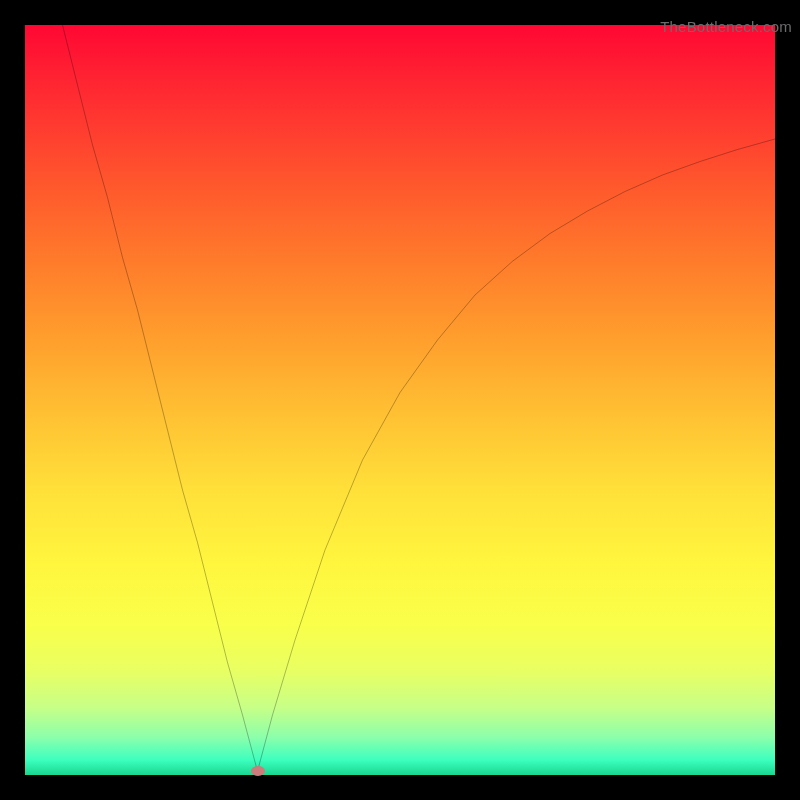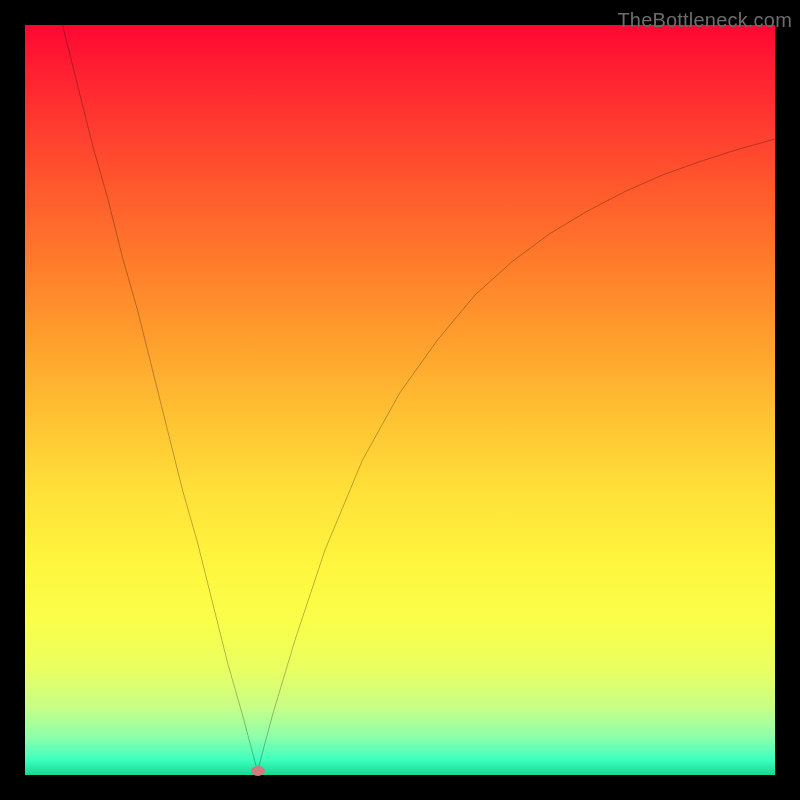--- a/index.html
+++ b/index.html
@@ -12,24 +12,24 @@
     font-family: Arial, Helvetica, sans-serif;
   }
   .frame {
     position: relative;
     width: 800px;
     height: 800px;
     background: #000;
   }
   .watermark {
     position: absolute;
-    top: 9px;
+    top: 18px;
     right: 8px;
     color: #6c6c6c;
-    font-size: 20px;
+    font-size: 15px;
     font-weight: 500;
     letter-spacing: 0.2px;
     z-index: 30;
   }
   .plot-area {
     position: absolute;
     left: 25px;
     top: 25px;
     width: 750px;
     height: 750px;

